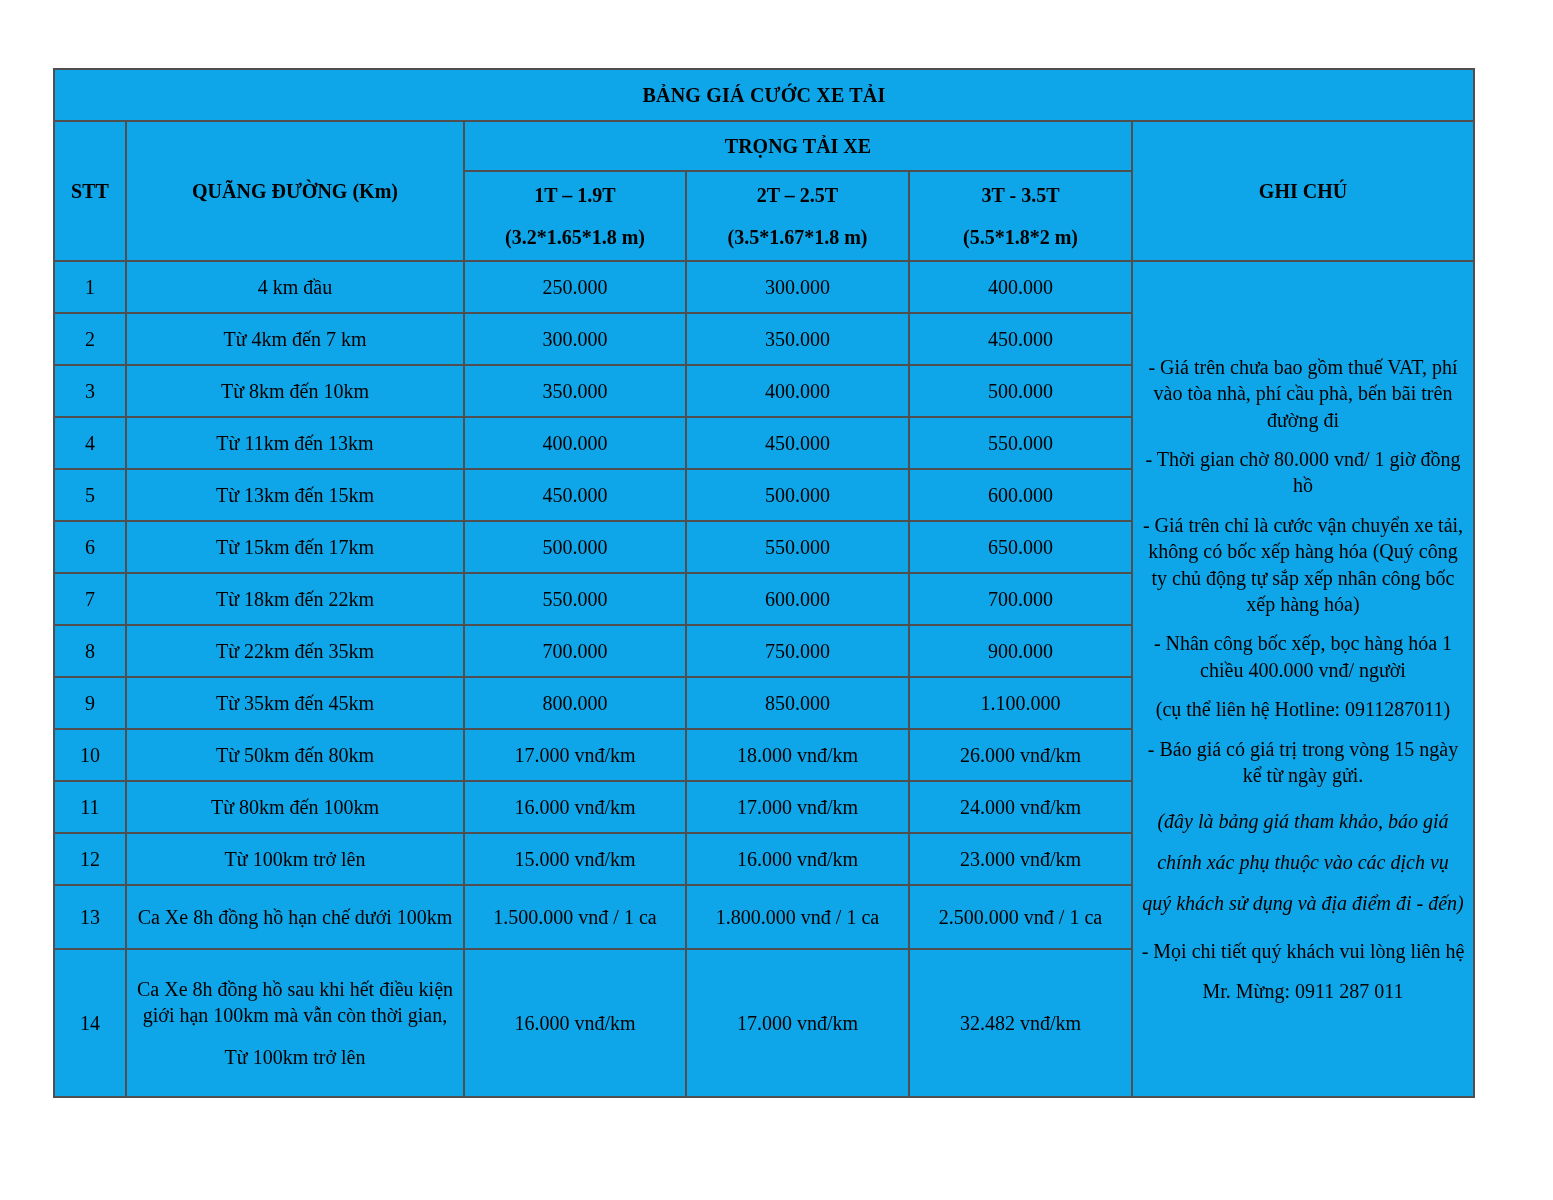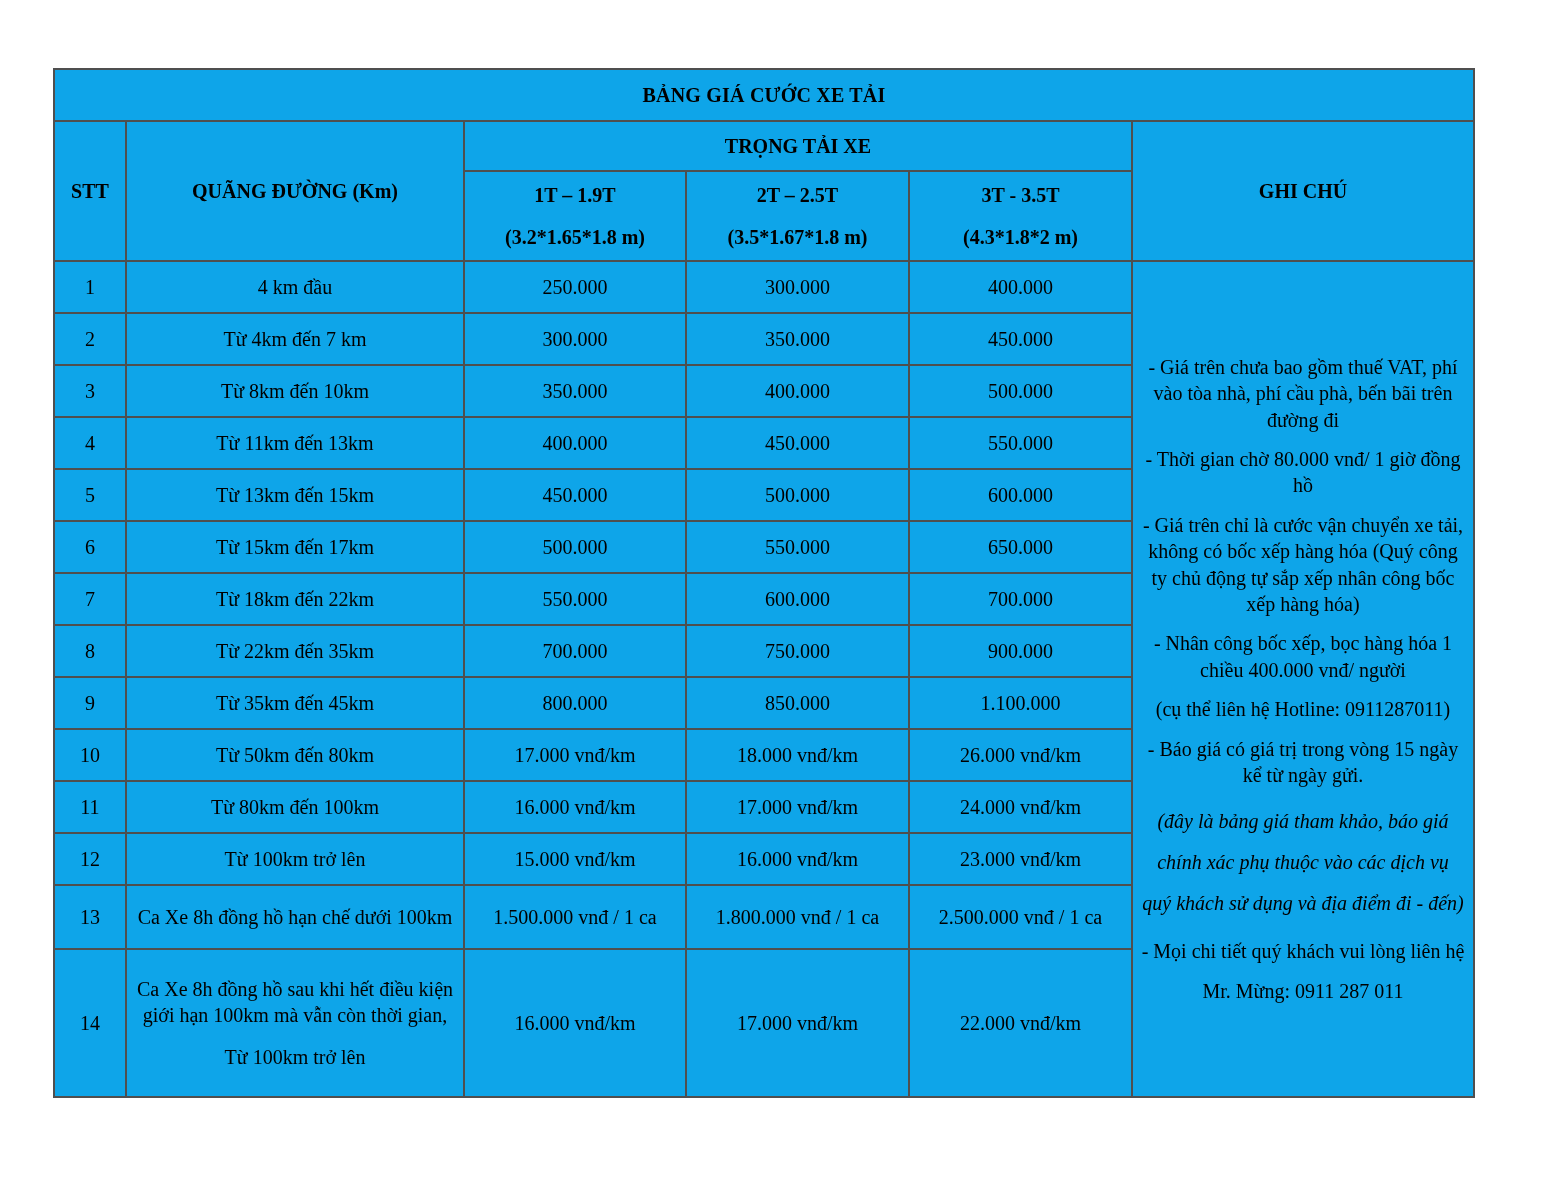--- a/index.html
+++ b/index.html
@@ -96,21 +96,21 @@
         <td>
           <span class="subhead-name">1T – 1.9T</span>
           <span class="subhead-dims">(3.2*1.65*1.8 m)</span>
         </td>
         <td>
           <span class="subhead-name">2T – 2.5T</span>
           <span class="subhead-dims">(3.5*1.67*1.8 m)</span>
         </td>
         <td>
           <span class="subhead-name">3T - 3.5T</span>
-          <span class="subhead-dims">(4.3*1.8*2 m)</span>
+          <span class="subhead-dims">(5.5*1.8*2 m)</span>
         </td>
       </tr>
 
       <tr class="r-data">
         <td>1</td>
         <td>4 km đầu</td>
         <td>250.000</td>
         <td>300.000</td>
         <td>400.000</td>
         <td rowspan="14" class="notes-cell">
@@ -223,17 +223,17 @@
       </tr>
 
       <tr class="r-14">
         <td>14</td>
         <td class="c-route-left">
           <p>Ca Xe 8h đồng hồ sau khi hết điều kiện giới hạn 100km mà vẫn còn thời gian,</p>
           <p>Từ 100km trở lên</p>
         </td>
         <td>16.000 vnđ/km</td>
         <td>17.000 vnđ/km</td>
-        <td>22.000 vnđ/km</td>
+        <td>32.482 vnđ/km</td>
       </tr>
     </tbody>
   </table>
 </div>
 
 </body></html>

